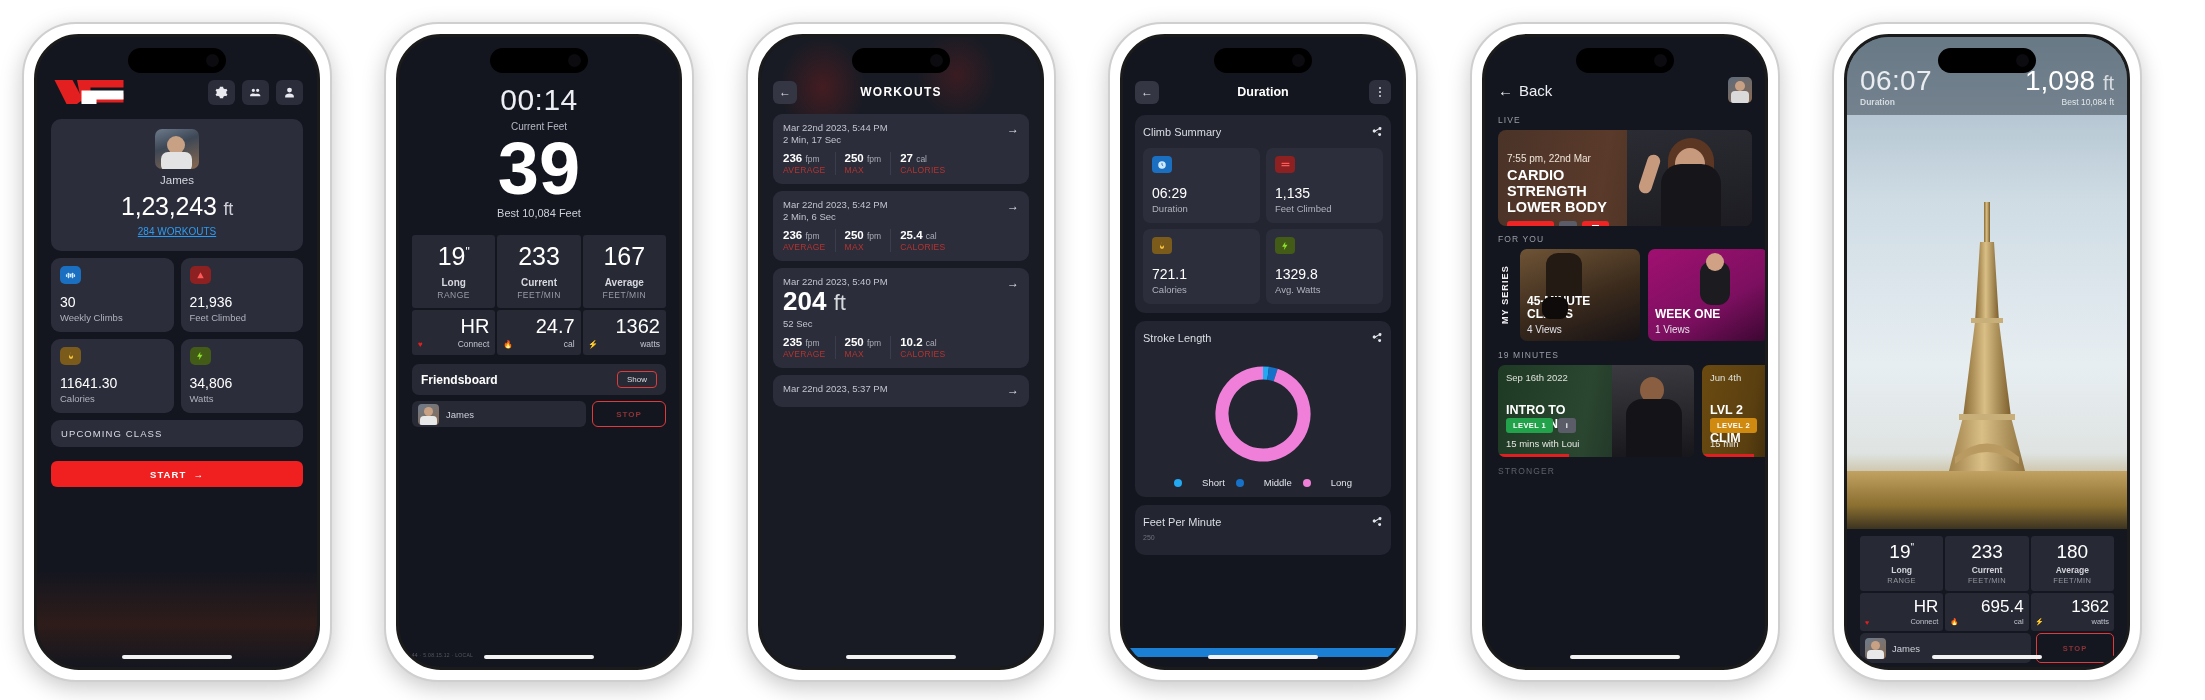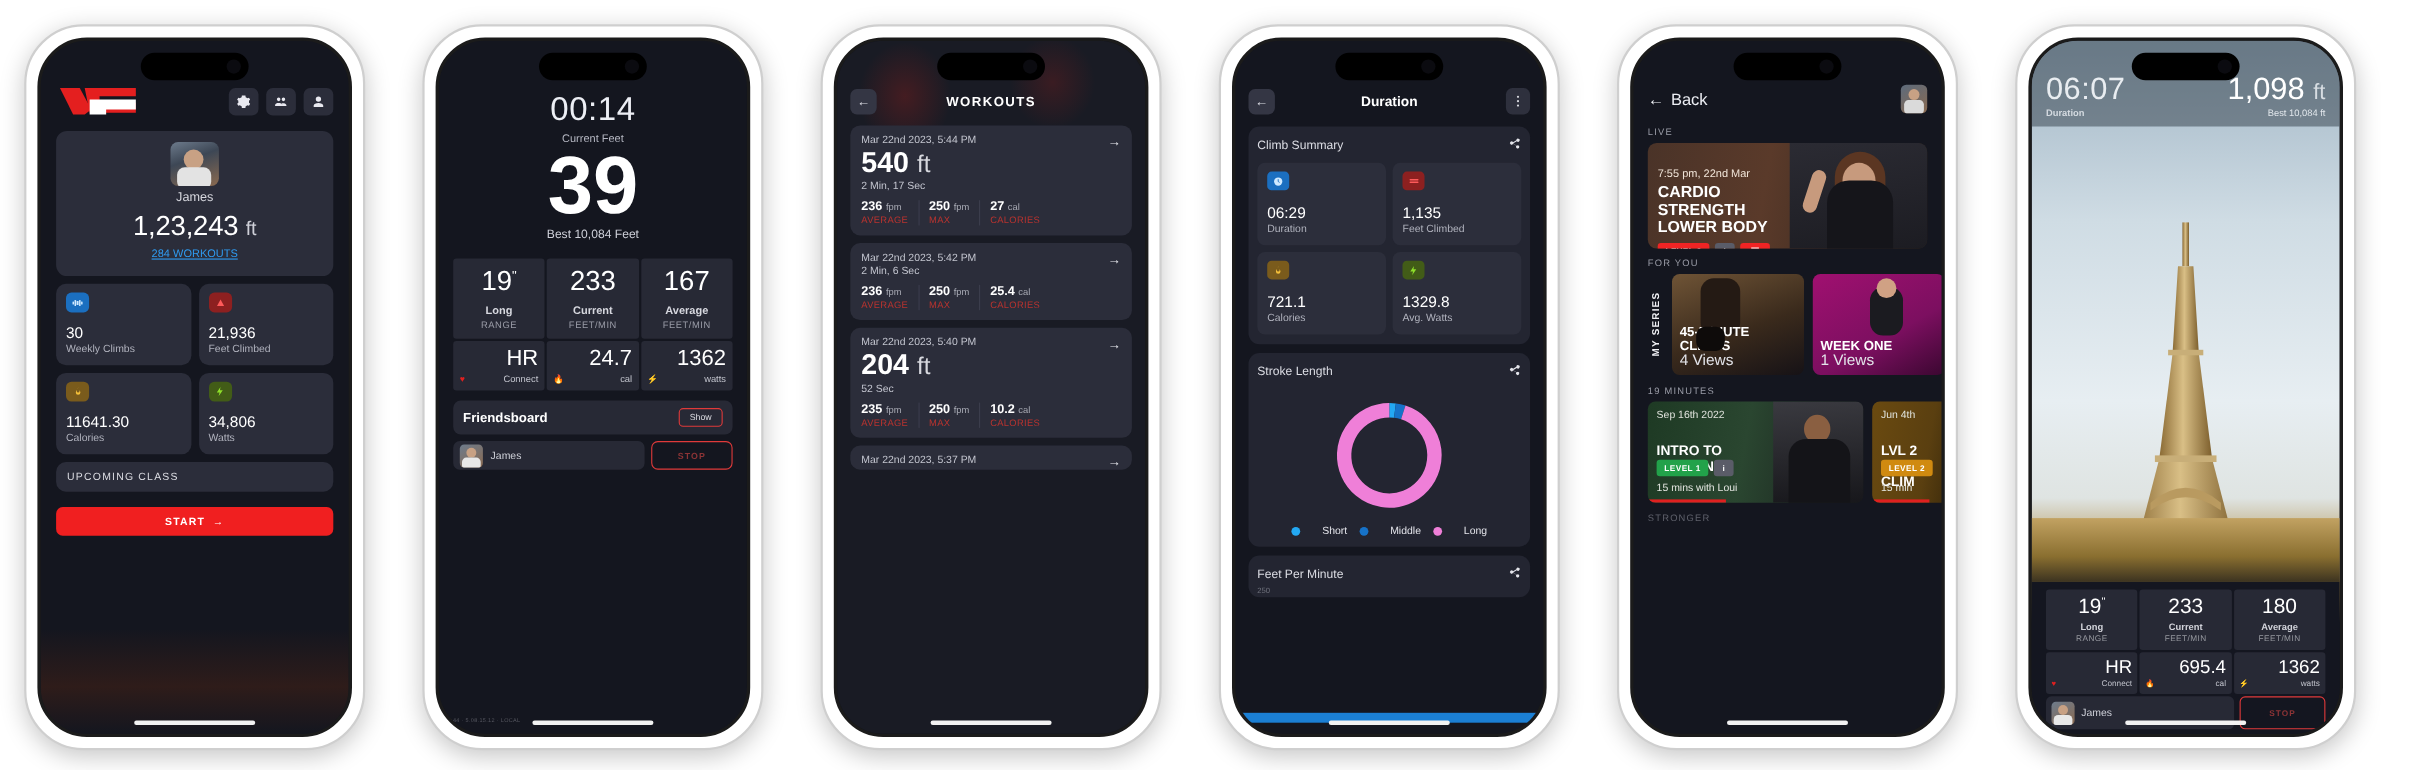--- a/index.html
+++ b/index.html
@@ -182,21 +182,21 @@
   .bdg-sq{ background:#ef2424; width:27px; display:flex; align-items:center; justify-content:center;}
   .bdg-sq i{ width:7px; height:7px; background:#fff; display:block;}
   .live-foot{ font-size:10px; color:#e8e2dc; margin-top:5px; position:relative;}
   .fy-row{ display:flex; gap:8px; align-items:stretch; margin-top:4px; }
   .myseries{ writing-mode:vertical-rl; transform:rotate(180deg); font-size:9px; letter-spacing:1.1px;
      color:#f2f2f6; font-weight:bold; display:flex; align-items:center; justify-content:center; width:14px;}
   .fy-card{ width:120px; height:92px; border-radius:7px; overflow:hidden; position:relative; flex:none; }
   .fy-a{ background:linear-gradient(160deg,#6f5436 0%,#3a2a1c 55%,#161216 100%); }
   .fy-b{ background:linear-gradient(150deg,#a01070 0%,#7c0f60 60%,#3a0730 100%); }
   .fy-t{ position:absolute; left:7px; bottom:20px; font-size:12px; font-weight:bold; color:#fff; line-height:1.1; }
-  .fy-v{ position:absolute; left:7px; bottom:6px; font-size:14px; color:#e3e4ea; }
+  .fy-v{ position:absolute; left:7px; bottom:6px; font-size:10px; color:#e3e4ea; }
   .fy-silA:before{content:"";position:absolute;left:26px;top:4px;width:36px;height:52px;background:#241a14;border-radius:12px;}
   .fy-silA:after{content:"";position:absolute;left:22px;top:48px;width:26px;height:22px;background:#0e0b0a;border-radius:8px;}
   .fy-silB:before{content:"";position:absolute;left:52px;top:12px;width:30px;height:44px;background:#1b1b20;border-radius:12px;}
   .fy-silB:after{content:"";position:absolute;left:58px;top:4px;width:18px;height:18px;border-radius:50%;background:#d0a184;}
   .m15-row{ display:flex; gap:8px; margin-top:5px; }
   .m15{ height:92px; border-radius:7px; overflow:hidden; position:relative; padding:7px 8px; flex:none;}
   .m15-a{ width:196px; background:linear-gradient(100deg,#1e3a24 0%,#2a4630 45%,#15181a 100%); }
   .m15-b{ width:90px; background:linear-gradient(100deg,#6a4a10 0%,#5a3f10 55%,#2a1e08 100%); }
   .m15-d{ font-size:9.5px; color:#dfe2dc; position:relative; }
   .m15-t{ font-size:12.5px; font-weight:bold; color:#fff; line-height:1.12; margin-top:20px; position:relative;}
@@ -417,21 +417,20 @@
         <div class="p3-bg"></div>
         <div class="p3-in">
           <div class="p3-head">
             <div class="backbtn">←</div>
             <div class="p3-title">WORKOUTS</div>
           </div>
 
           <div class="wcard">
             <div class="wdate">Mar 22nd 2023, 5:44 PM</div>
             <div class="warrow">→</div>
-            <div class="wft"><span>540</span> <span class="u">ft</span></div>
             <div class="wdur">2 Min, 17 Sec</div>
             <div class="wstats">
               <div class="wst">
                   <div class="v"><span>236</span> <small>fpm</small></div>
                   <div class="l">AVERAGE</div>
                 </div>
               <div class="wst">
                   <div class="v"><span>250</span> <small>fpm</small></div>
                   <div class="l">MAX</div>
                 </div>
@@ -476,21 +475,21 @@
                   <div class="v"><span>250</span> <small>fpm</small></div>
                   <div class="l">MAX</div>
                 </div>
               <div class="wst">
                   <div class="v"><span>10.2</span> <small>cal</small></div>
                   <div class="l">CALORIES</div>
                 </div>
             </div>
           </div>
 
-          <div class="wcard" style="padding-bottom:3px;">
+          <div class="wcard" style="padding-bottom:13px;">
             <div class="wdate">Mar 22nd 2023, 5:37 PM</div>
             <div class="warrow">→</div>
           </div>
         </div>
       </div>
       <div class="homebar"></div>
     </div>
   </div>
 
   <div class="phone" style="left:1108px;">
@@ -583,21 +582,21 @@
                 <span class="lgdot" style="background:#1672c8"></span>
                 <span>Middle</span>
               </div>
             <div class="lg">
                 <span class="lgdot" style="background:#ef7fd8"></span>
                 <span>Long</span>
               </div>
           </div>
         </div>
 
-        <div class="sect" style="padding-bottom:2px;">
+        <div class="sect" style="padding-bottom:14px;">
           <div class="sect-h" style="margin-bottom:2px;">
             <div class="sect-t">Feet Per Minute</div>
             <div class="share">
               <svg viewBox="0 0 24 24">
                   <path d="M18 16a3 3 0 00-2.2 1l-6-3.5a3 3 0 000-1l6-3.5A3 3 0 1015 7l-6 3.5a3 3 0 100 3L15 17a3 3 0 103-1z"></path>
                 </svg>
             </div>
           </div>
           <div class="fpm-lab">250</div>
         </div>

